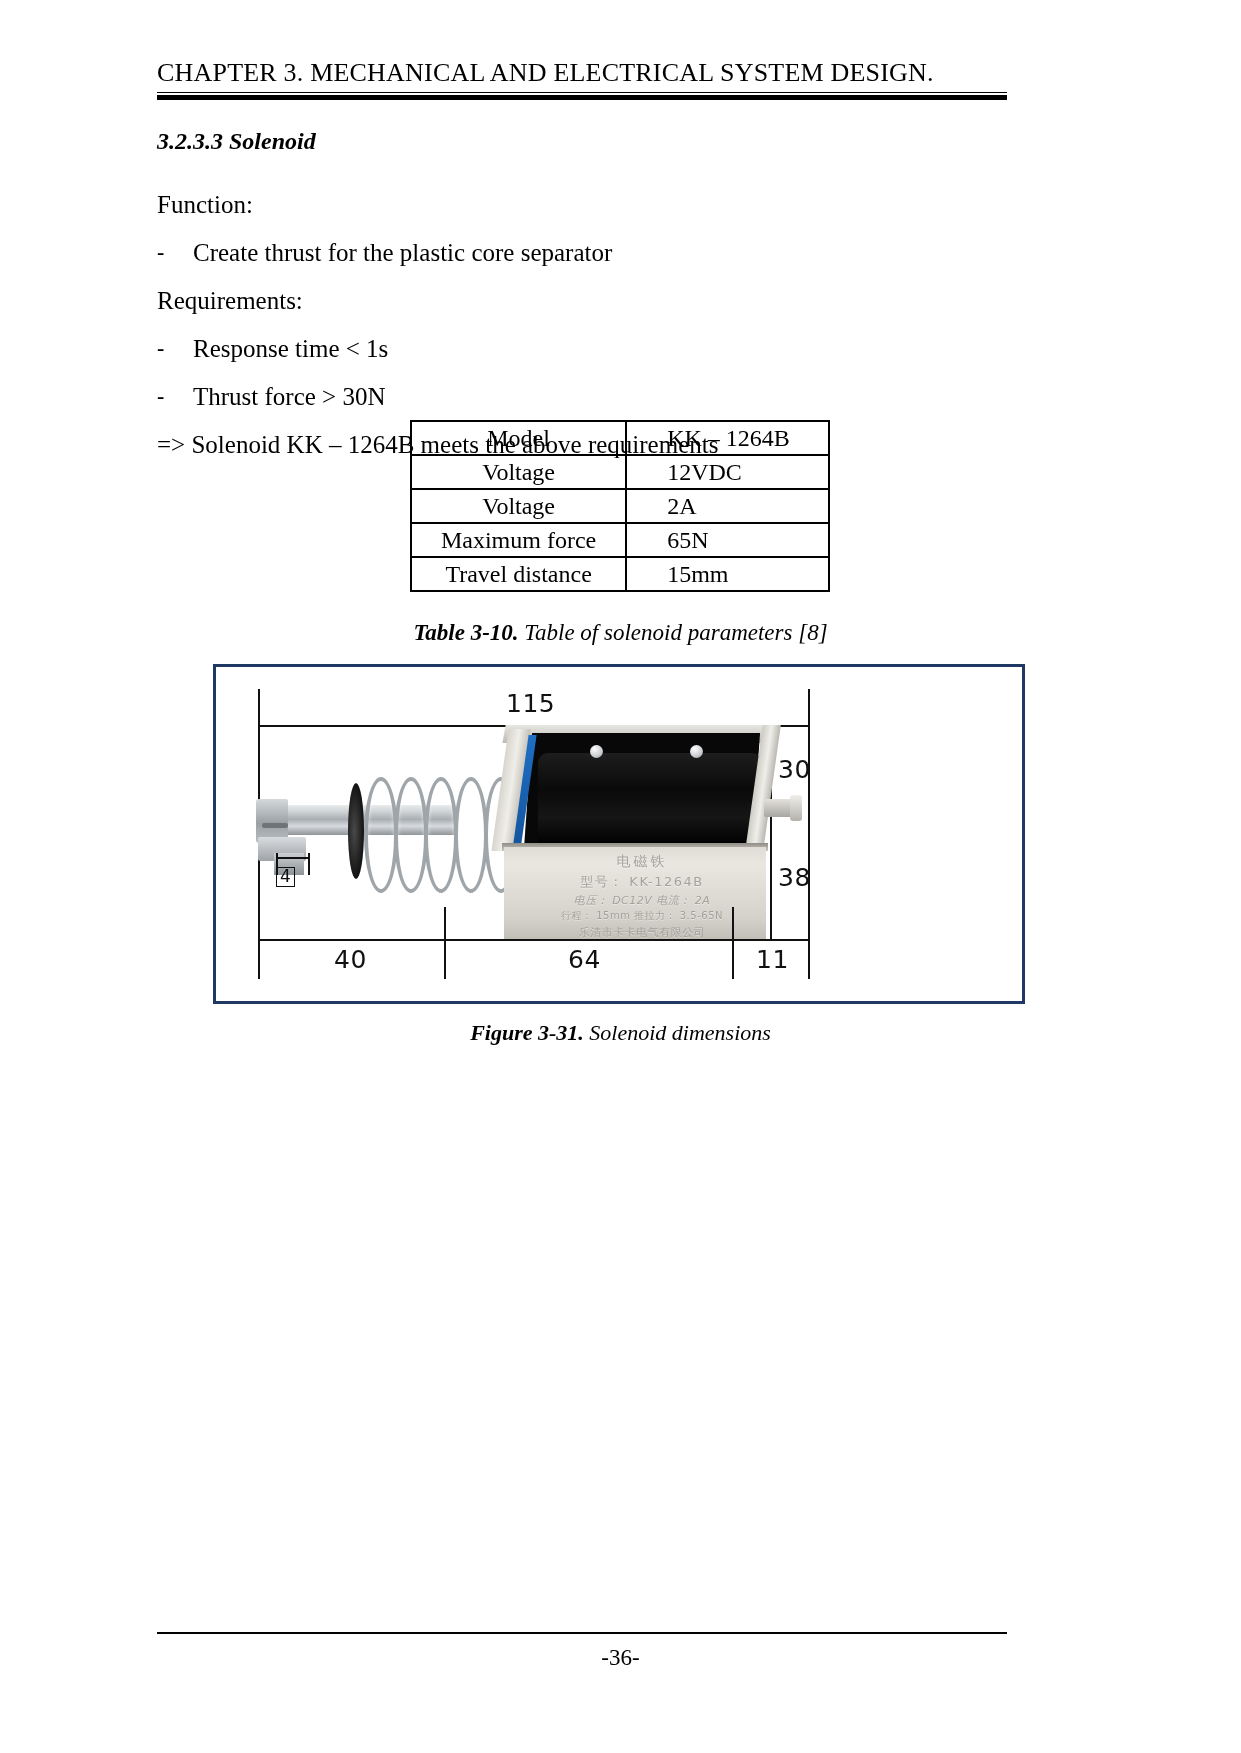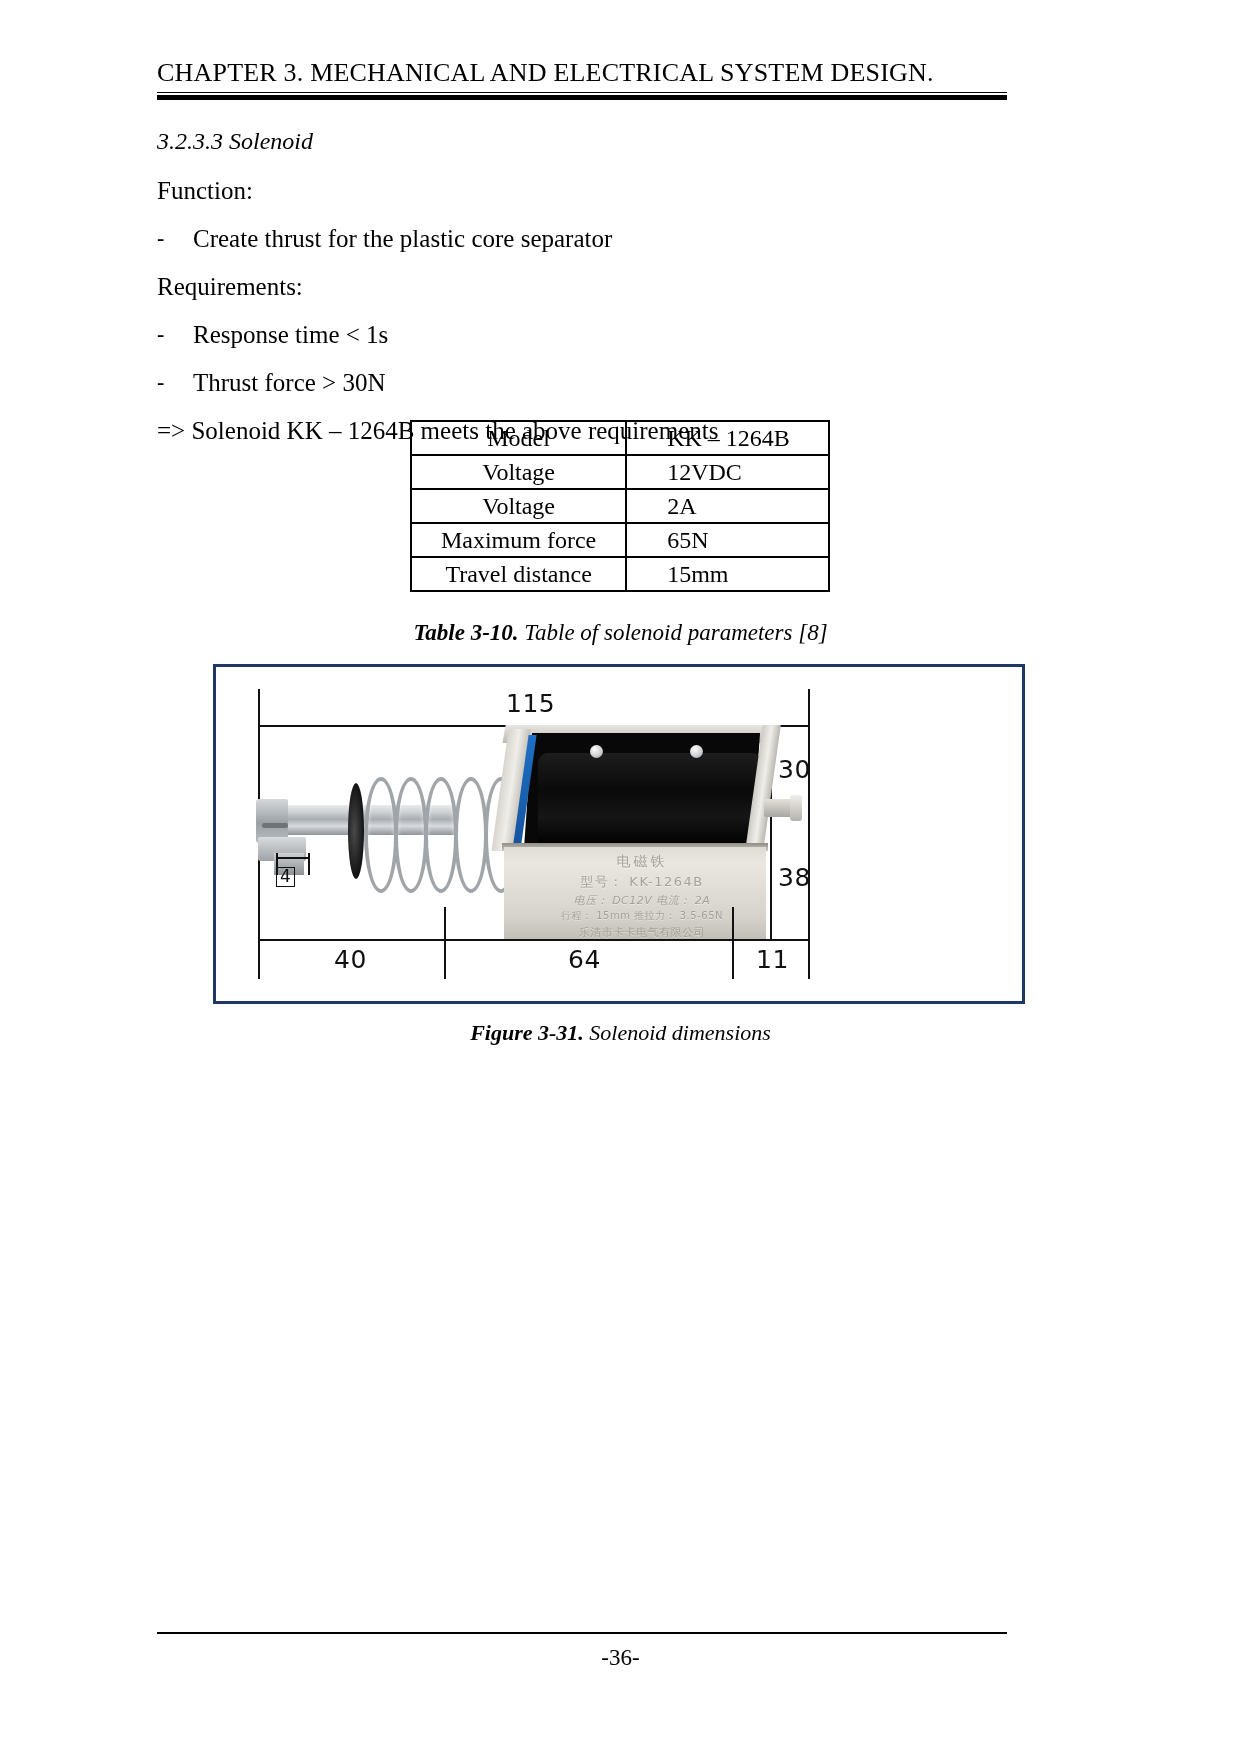--- a/index.html
+++ b/index.html
@@ -40,21 +40,22 @@
   
   .body {
     position: absolute;
     left: 157px;
     top: 128px;
     width: 870px;
   }
   .sec-heading {
     font-style: italic;
     font-size: 24px;
-    margin-bottom: 22px;
+    margin-bottom: 36px;
+    font-weight: bold;
   }
   .para {
     font-size: 25px;
     margin-bottom: 20px;
   }
   .bullets {
     margin: 0 0 18px 0;
     padding: 0;
     list-style: none;
   }

